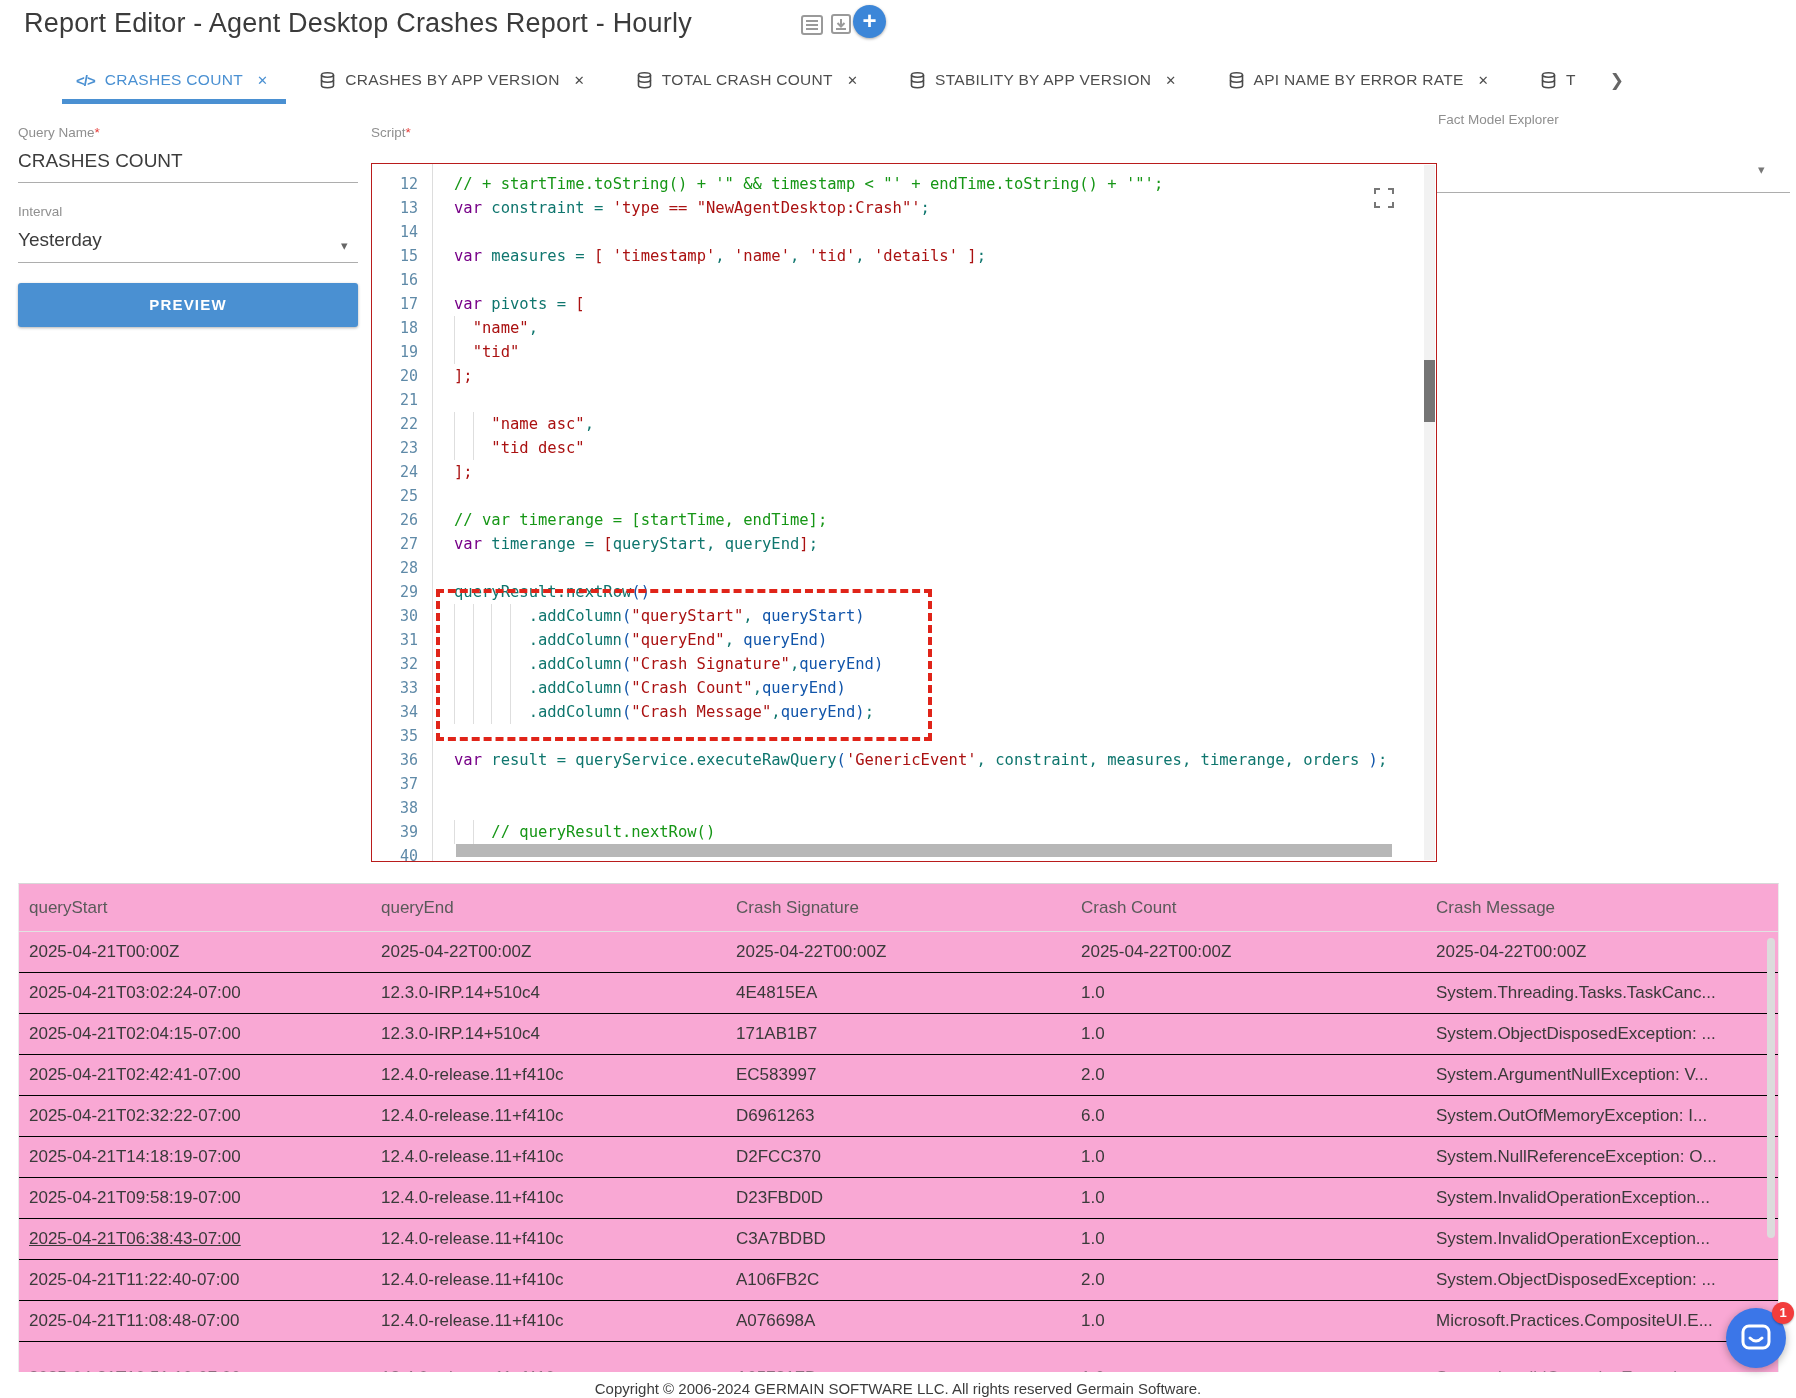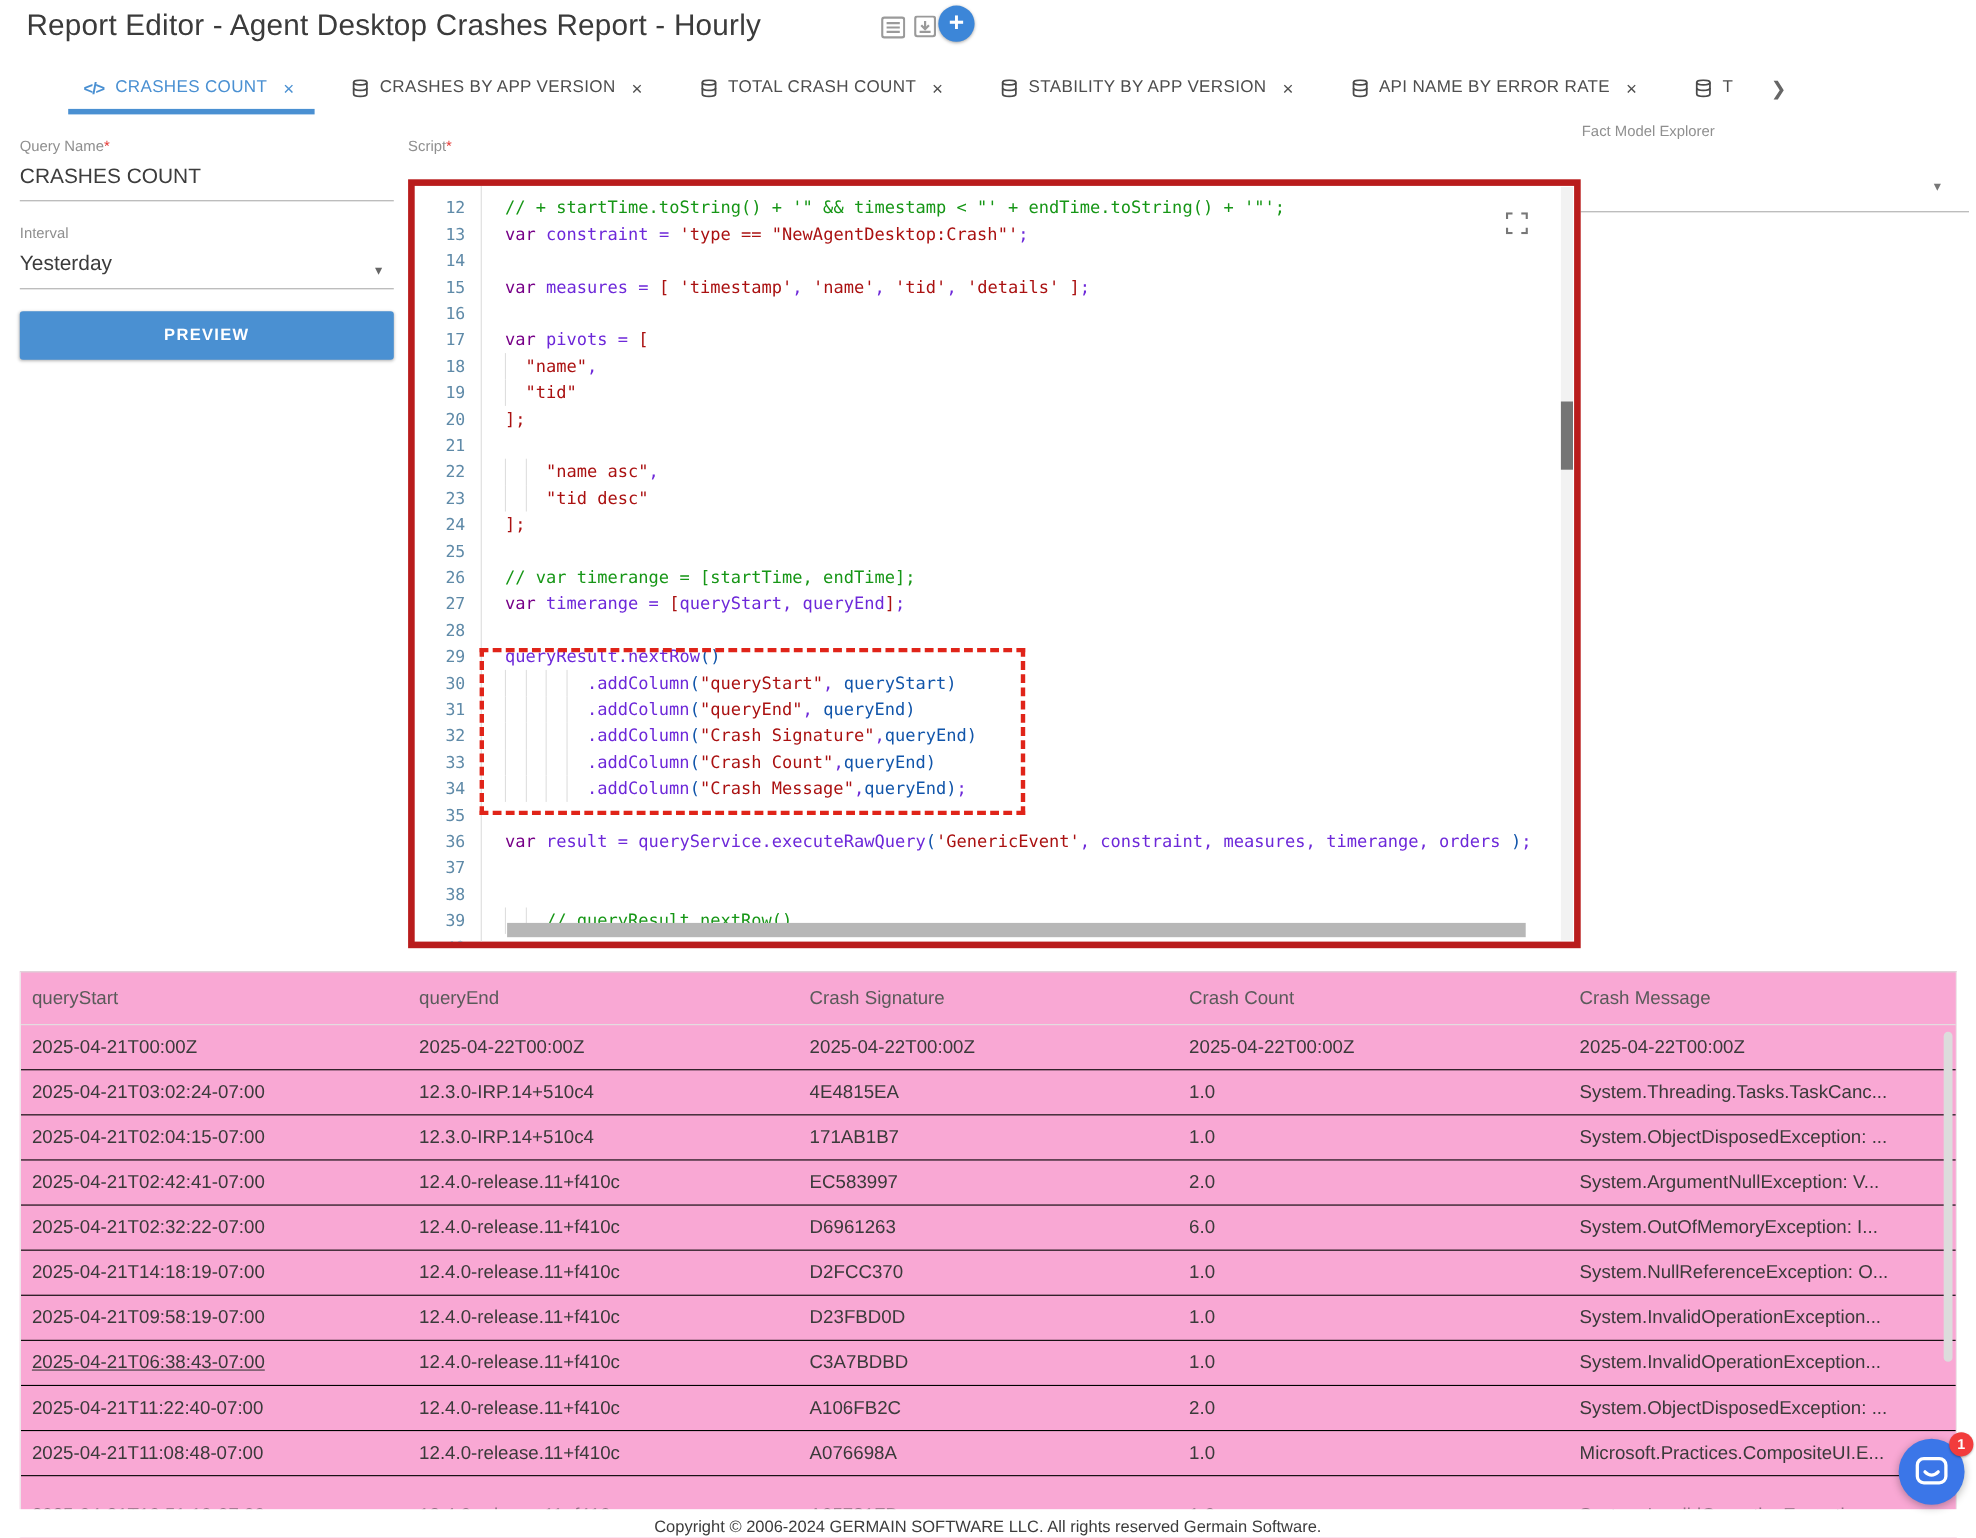--- a/index.html
+++ b/index.html
@@ -36,30 +36,30 @@
   #interval-chevron { position:absolute; left:341px; top:238px; font-size:13px; color:#666; }
   #preview-btn { position:absolute; left:18px; top:283px; width:340px; height:44px; background:#4a90d2;
                  color:#fff; font-size:15px; font-weight:bold; letter-spacing:1.2px; text-align:center;
                  line-height:44px; border-radius:3px; box-shadow:0 1px 3px rgba(0,0,0,.3); cursor:pointer; }
 
   
   #fme-chevron { position:absolute; left:1758px; top:162px; font-size:13px; color:#777; }
 
   
   #editor { position:absolute; left:371px; top:163px; width:1066px; height:699px;
-            border:6px solid #b91c1c; background:#fff; overflow:hidden; }
+            border:1px solid #b91c1c; background:#fff; overflow:hidden; }
   #gutter { position:absolute; left:0; top:8px; width:60px; text-align:right;
             font-family:"DejaVu Sans Mono", monospace; font-size:15px; color:#5f8aa8; }
   #gutter .gl { height:24px; line-height:24px; padding-right:14px; }
   #gutter-sep { position:absolute; left:60px; top:0; bottom:0; width:1px; background:#ddd; }
   #code-lines { position:absolute; left:82px; top:8px; right:14px;
                 font-family:"DejaVu Sans Mono", monospace; font-size:15.5px; }
   .cl { height:24px; line-height:24px; white-space:pre; }
   .ind { display:inline-block; width:2ch; height:24px; vertical-align:top; border-left:1px solid #dedede; }
-  .tk-p { color:#6d28d9; }
+  .tk-p { color:#0f766e; }
   .tk-k { color:#770088;text-align:right; }
   .tk-s { color:#aa1111; }
   .tk-c { color:#169616; }
   .tk-b { color:#1155aa; }
   #expand-icon { position:absolute; right:42px; top:24px; width:20px; height:20px; color:#777; }
   #vtrack { position:absolute; right:1px; top:1px; bottom:1px; width:11px; background:#f2f2f2; }
   #vthumb { position:absolute; right:1px; top:196px; width:11px; height:62px; background:#757575; }
   #hthumb { position:absolute; left:84px; right:44px; bottom:4px; height:13px; background:#b7b7b7; }
 
   

